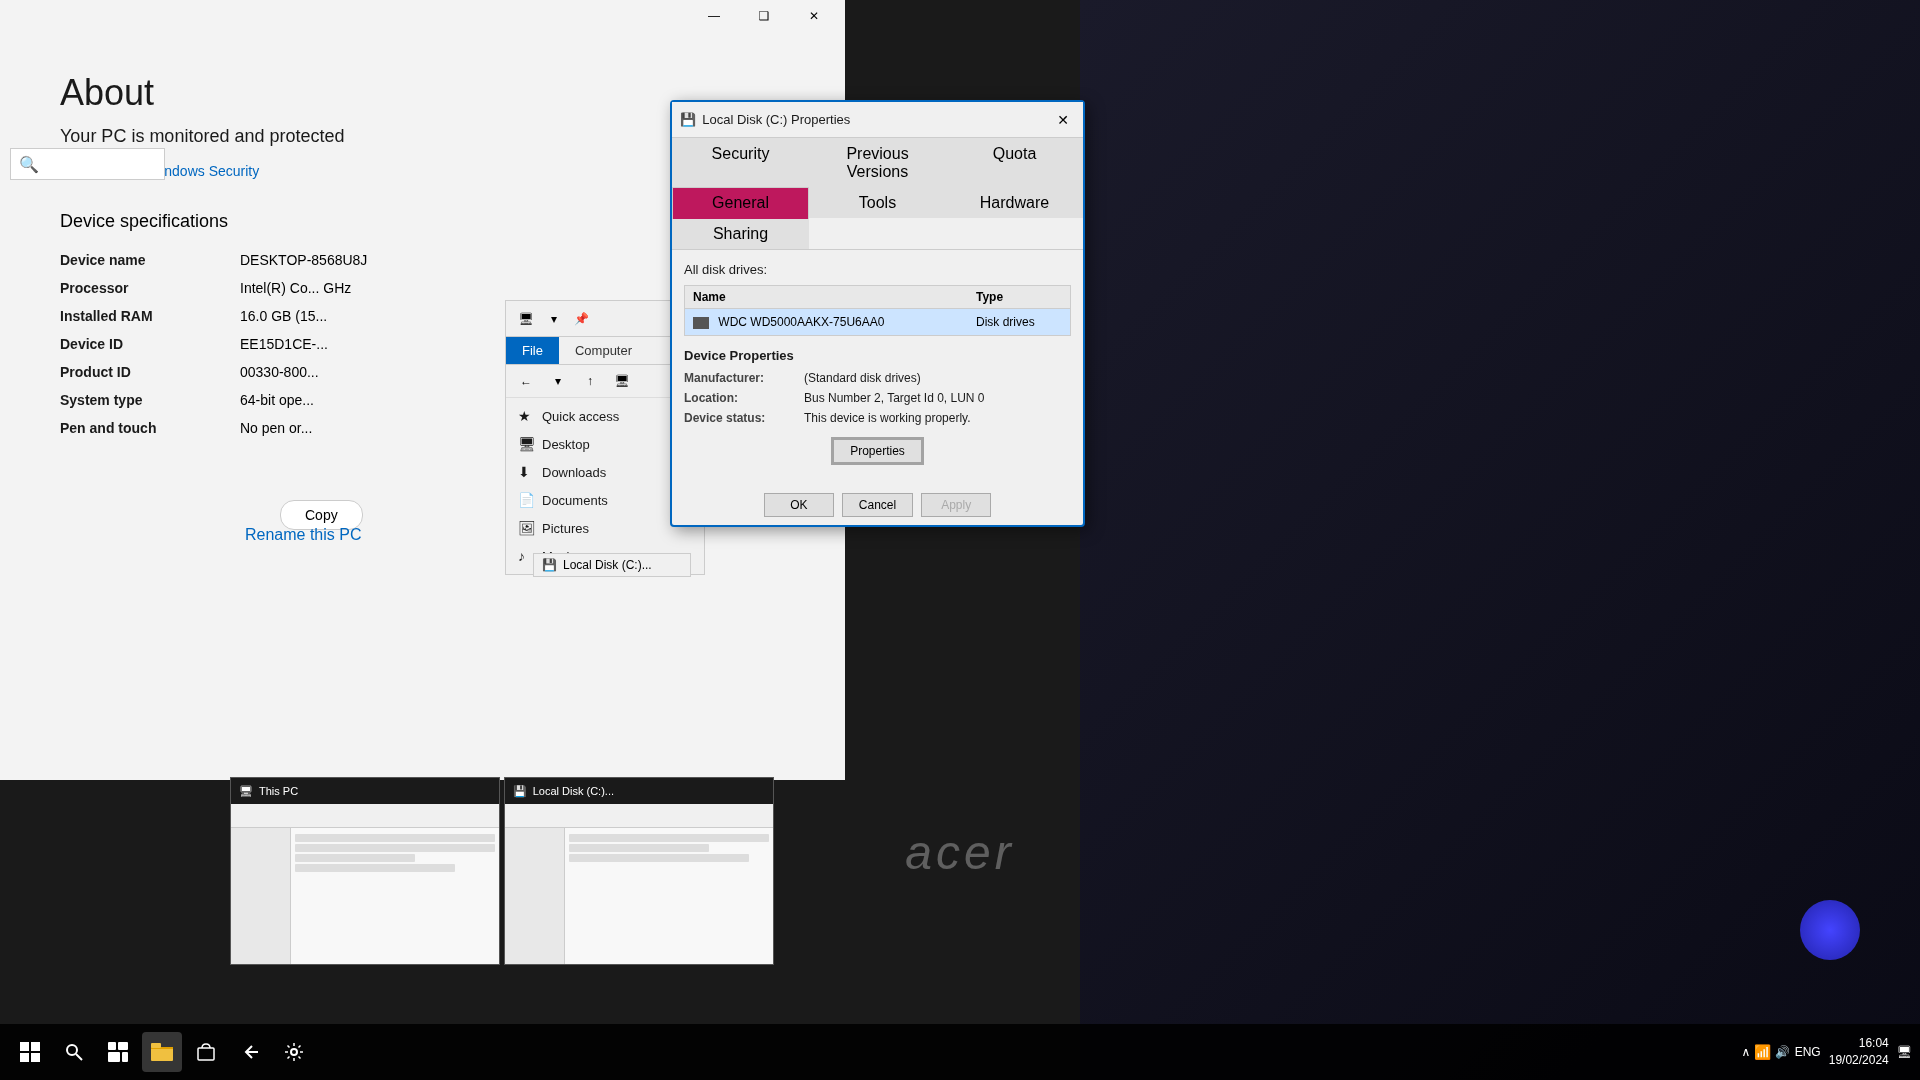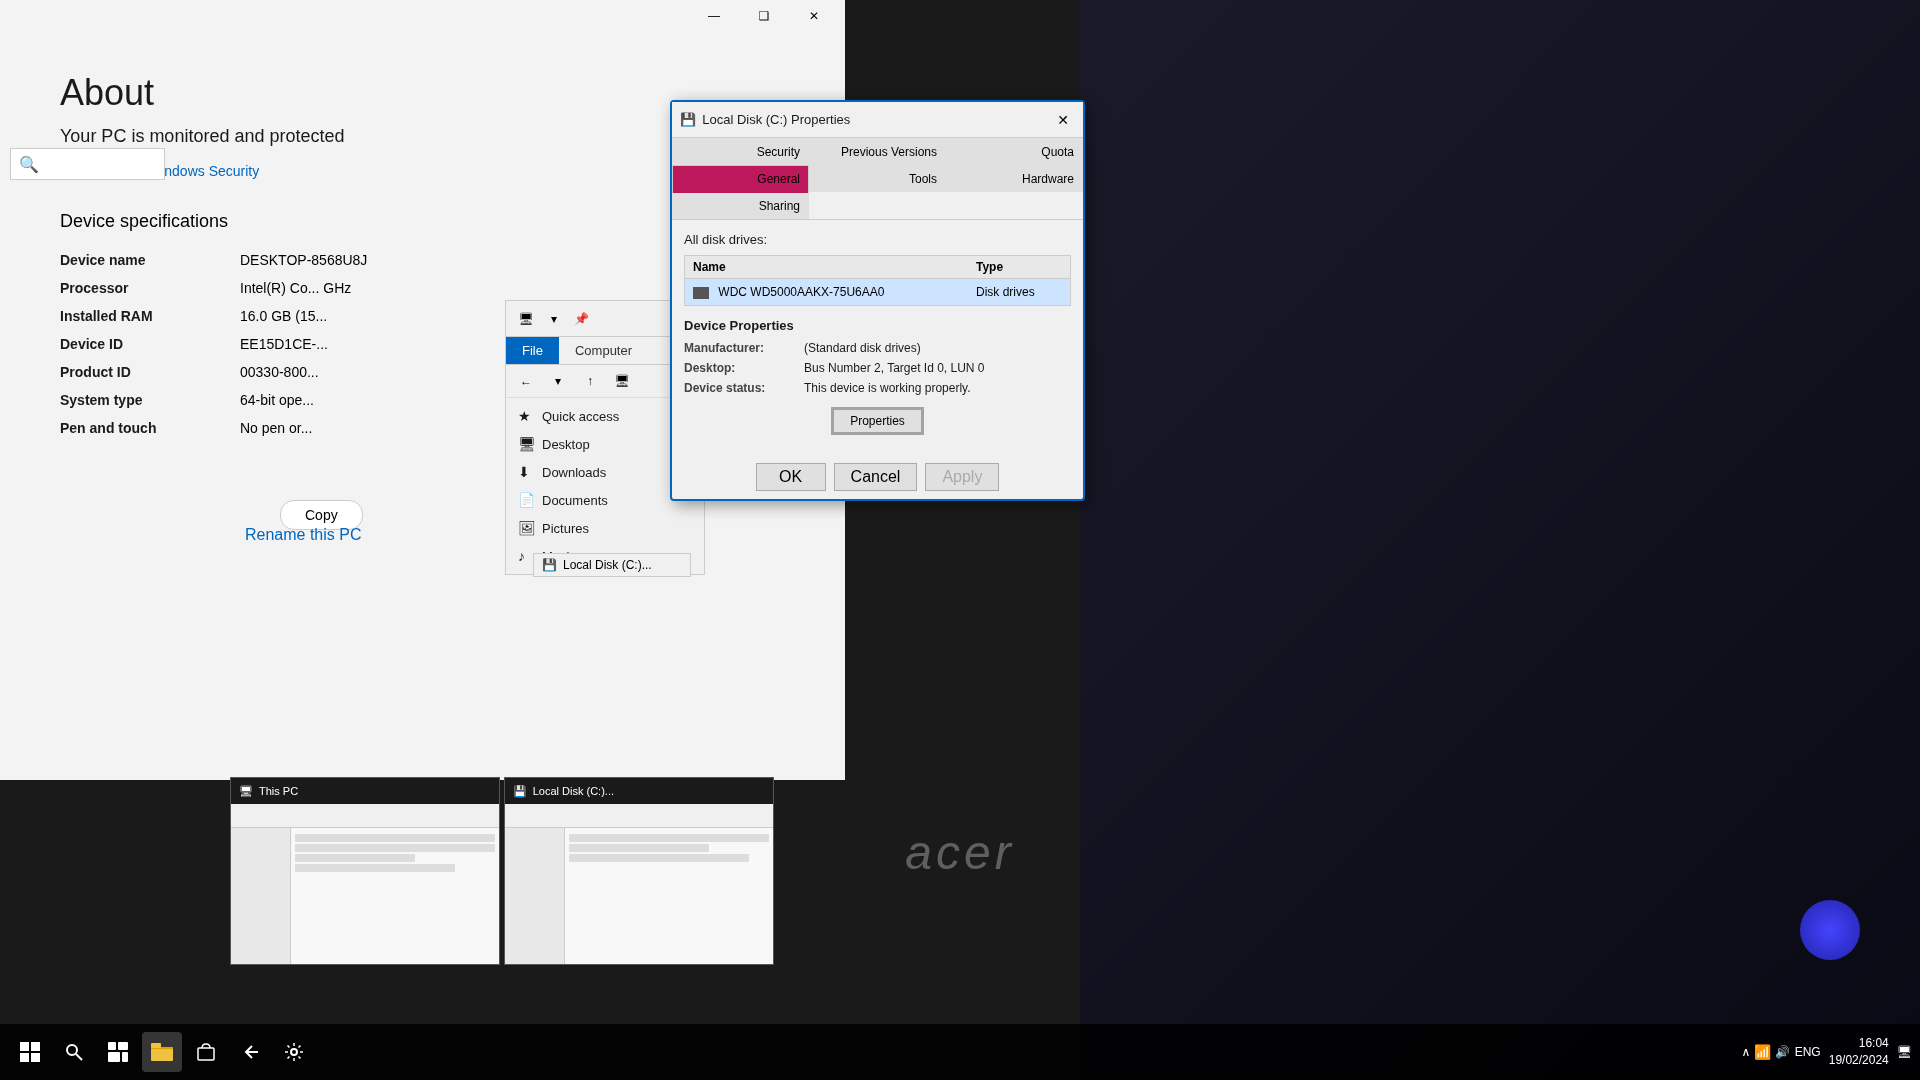--- a/index.html
+++ b/index.html
@@ -328,22 +328,22 @@
     }
 
     .dialog-tabs {
       display: grid;
       grid-template-columns: 1fr 1fr 1fr;
       border-bottom: 1px solid #ccc;
     }
 
     .dialog-tab {
       padding: 6px 8px;
-      font-size: 12px;
-      text-align: right;
+      font-size: 16px;
+      text-align: center;
       cursor: pointer;
       border: 1px solid transparent;
       border-bottom: none;
       background: #e0e0e0;
     }
 
     .dialog-tab.active {
       background: #be185d;
       border-color: #ccc;
       border-bottom-color: #f0f0f0;
@@ -426,21 +426,21 @@
 
     .dialog-footer {
       display: flex;
       justify-content: center;
       padding: 8px 12px;
       gap: 8px;
     }
 
     .dialog-btn {
       padding: 4px 16px;
-      font-size: 16px;
+      font-size: 12px;
       cursor: pointer;
       background: #e0e0e0;
       border: 1px solid #aaa;
       min-width: 70px;
     }
 
     .dialog-btn.primary {
       background: #e0e0e0;
     }
 
@@ -710,21 +710,21 @@
     </table>
 
     <div class="device-props-section">
       <div class="device-props-title">Device Properties</div>
 
       <div class="device-prop-row">
         <span class="device-prop-label">Manufacturer:</span>
         <span class="device-prop-value">(Standard disk drives)</span>
       </div>
       <div class="device-prop-row">
-        <span class="device-prop-label">Desktop:</span>
+        <span class="device-prop-label">Location:</span>
         <span class="device-prop-value">Bus Number 2, Target Id 0, LUN 0</span>
       </div>
       <div class="device-prop-row">
         <span class="device-prop-label">Device status:</span>
         <span class="device-prop-value">This device is working properly.</span>
       </div>
     </div>
 
     <button class="props-btn">Properties</button>
   </div>

